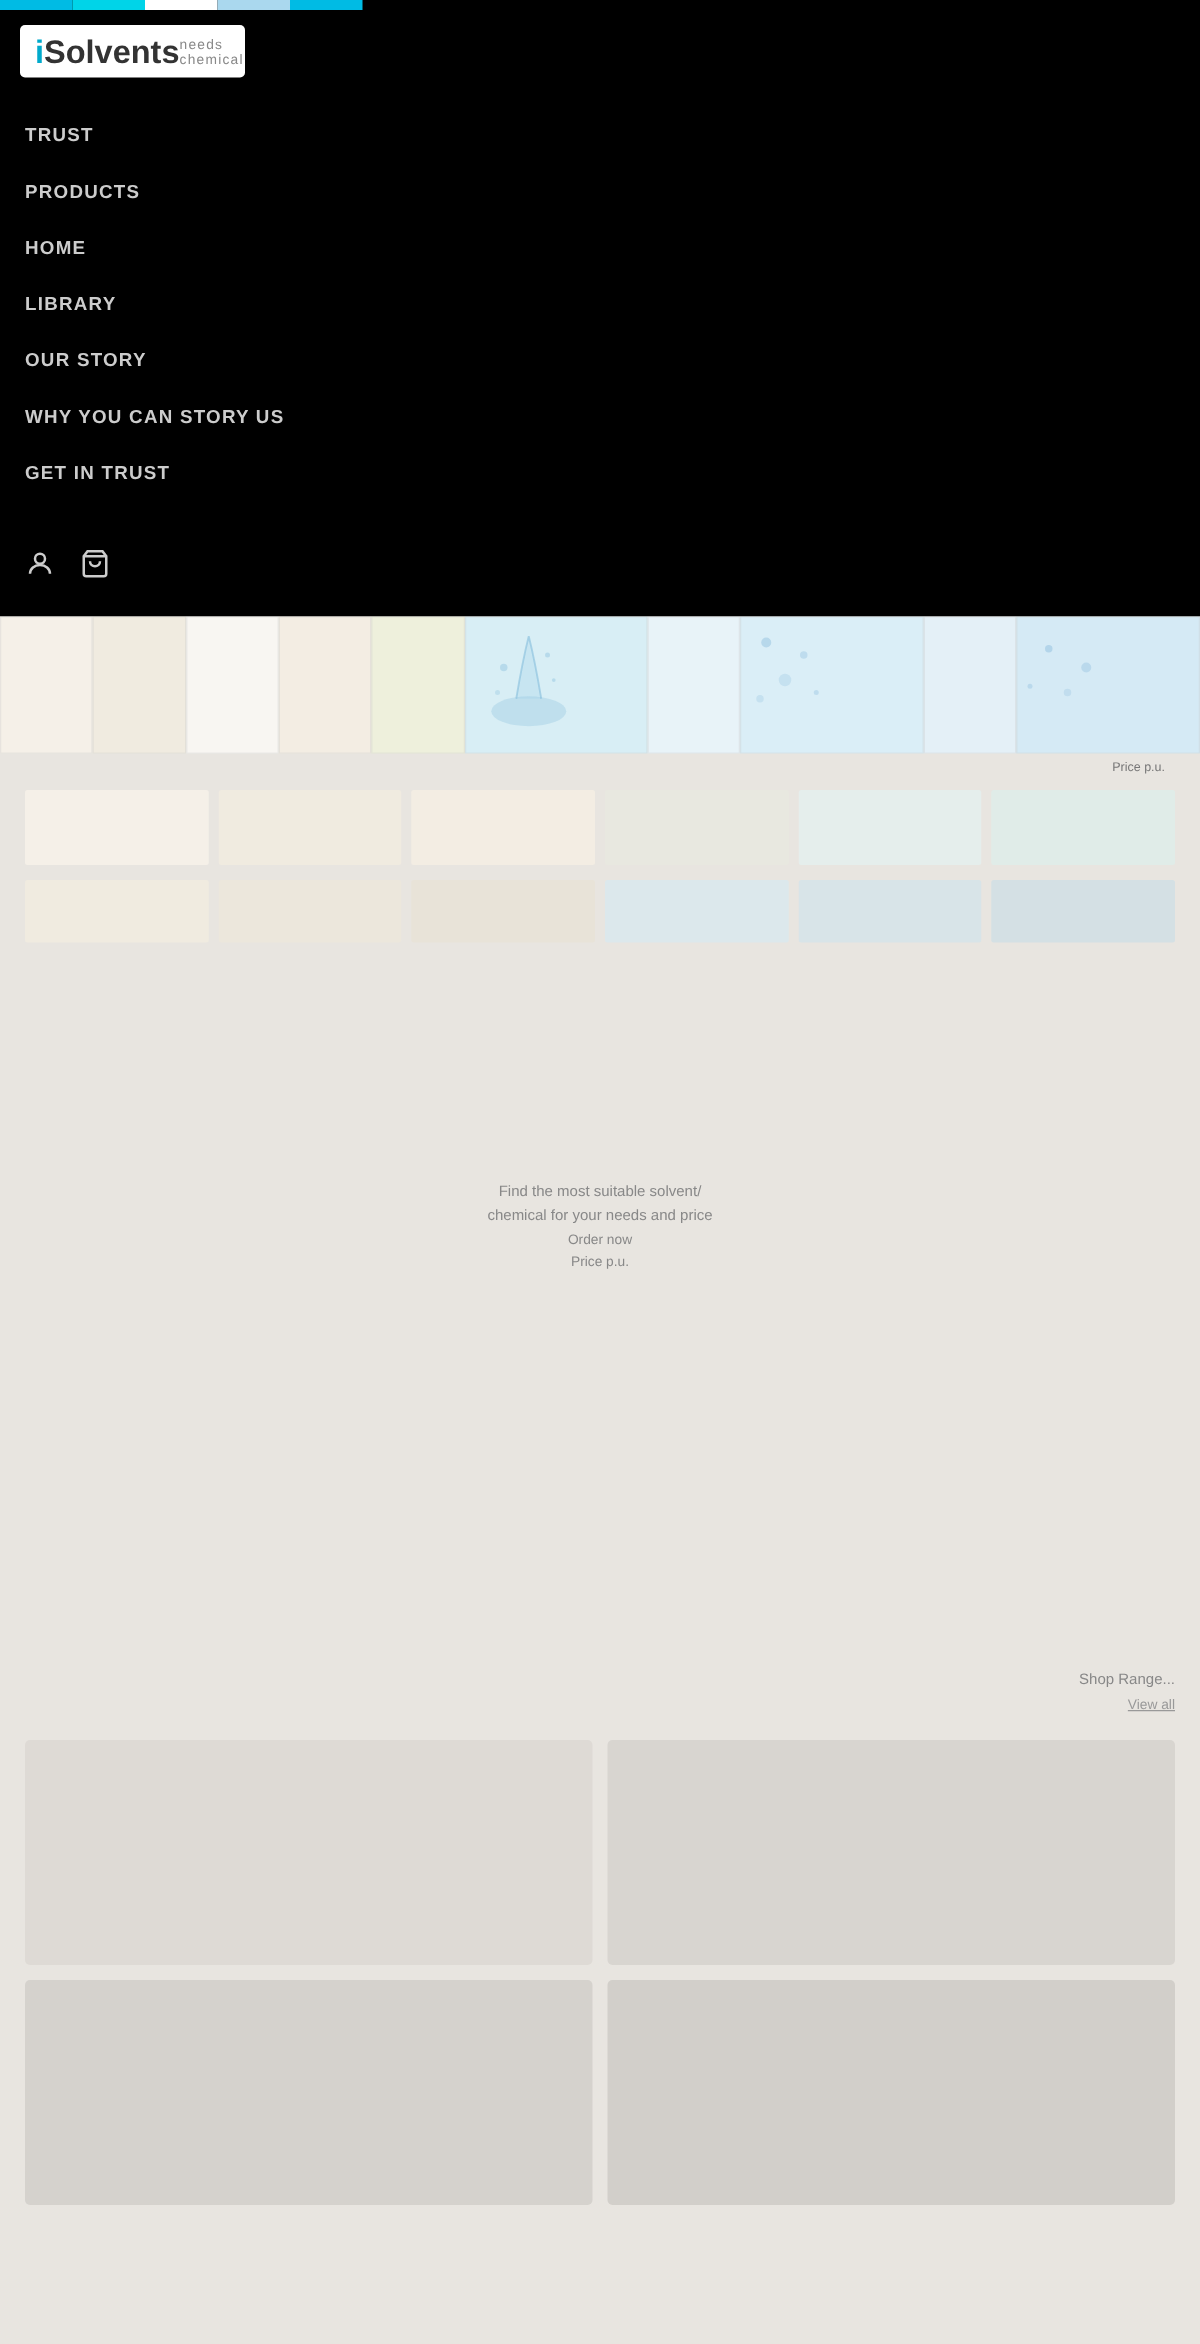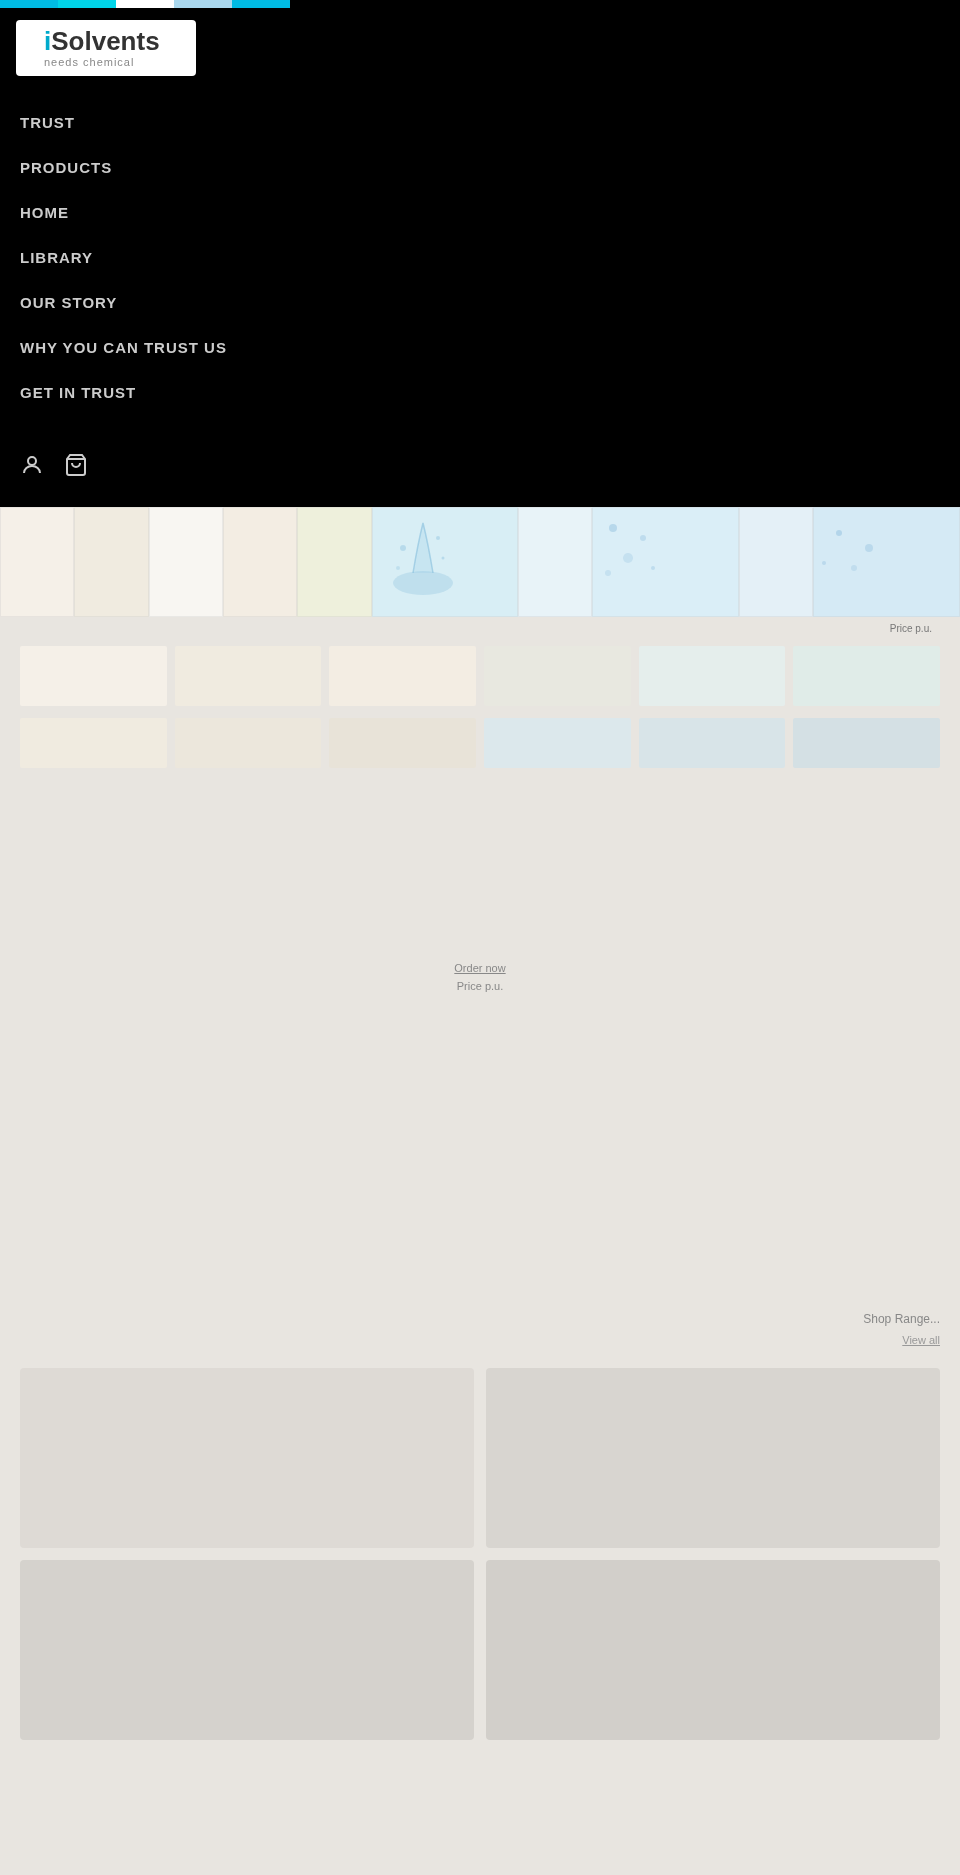--- a/index.html
+++ b/index.html
@@ -37,23 +37,22 @@
 
     
     .logo-container {
       padding: 12px 16px 16px 16px;
       display: inline-block;
     }
 
     .logo-box {
       background: #fff;
       border-radius: 4px;
-      padding: 8px 28px;
-      display: flex;
-      flex-direction: column;
+      padding: 8px 12px;
+      display: flex;
       align-items: flex-start;
       width: 180px;
     }
 
     .logo-text {
       font-size: 26px;
       font-weight: bold;
       color: #000;
       line-height: 1;
     }
@@ -166,21 +165,20 @@
 
     .find-text {
       font-size: 12px;
       color: #888;
       line-height: 1.6;
     }
 
     .find-link {
       font-size: 11px;
       color: #888;
-      text-decoration: underline;
       cursor: pointer;
     }
 
     
     .shop-range-section {
       padding: 20px 20px 0 20px;
       text-align: right;
     }
 
     .shop-range-title {
@@ -270,21 +268,21 @@
     </div>
   </div>
 
   
   <nav class="nav-menu">
     <a class="nav-item">TRUST</a>
     <a class="nav-item">PRODUCTS</a>
     <a class="nav-item">HOME</a>
     <a class="nav-item">LIBRARY</a>
     <a class="nav-item">OUR STORY</a>
-    <a class="nav-item">WHY YOU CAN TRUST US</a>
+    <a class="nav-item">WHY YOU CAN STORY US</a>
     <a class="nav-item">GET IN TRUST</a>
   </nav>
 
   
   <div class="nav-icons">
     <button class="nav-icon-btn">
       <svg width="24" height="24" viewBox="0 0 24 24" fill="none" stroke="#ccc" stroke-width="2">
         <circle cx="12" cy="8" r="4"></circle>
         <path d="M4 20c0-4 3.6-7 8-7s8 3 8 7"></path>
       </svg>
@@ -354,20 +352,21 @@
   <div class="small-products-row" style="padding-top:2px;">
     <div class="small-card" style="background:#f0ebe0; height:50px;"></div>
     <div class="small-card" style="background:#ece7dc; height:50px;"></div>
     <div class="small-card" style="background:#e8e3d8; height:50px;"></div>
     <div class="small-card" style="background:#dce8ec; height:50px;"></div>
     <div class="small-card" style="background:#d8e4e8; height:50px;"></div>
     <div class="small-card" style="background:#d4e0e4; height:50px;"></div>
   </div>
 
   <div class="find-section" style="padding-top:180px;">
+    <p class="find-text">Find the most suitable solvent/<br>chemical for your needs and price</p>
     <a class="find-link">Order now</a>
     <div style="font-size:11px; color:#888; margin-top:4px;">Price p.u.</div>
   </div>
 
   <div class="shop-range-section" style="padding-top:300px;">
     <div class="shop-range-title">Shop Range...</div>
     <a class="view-all-link">View all</a>
   </div>
 
   <div class="large-products">

